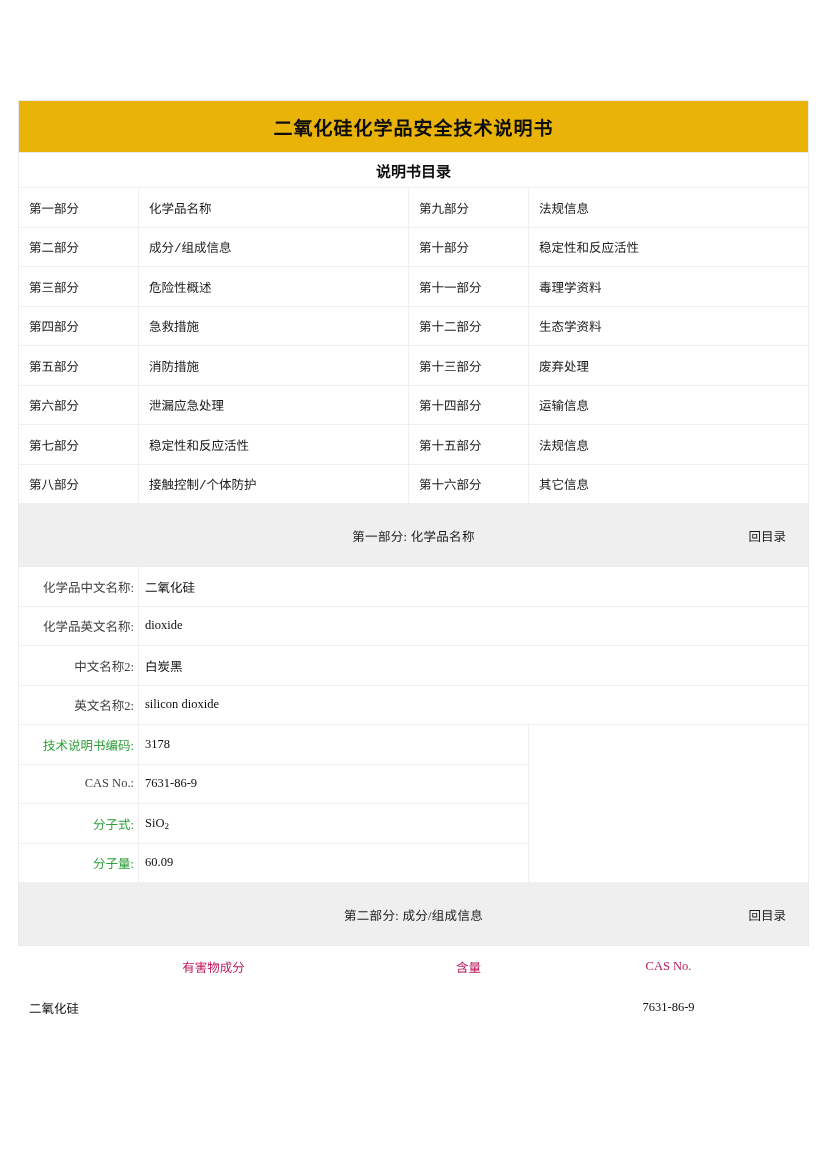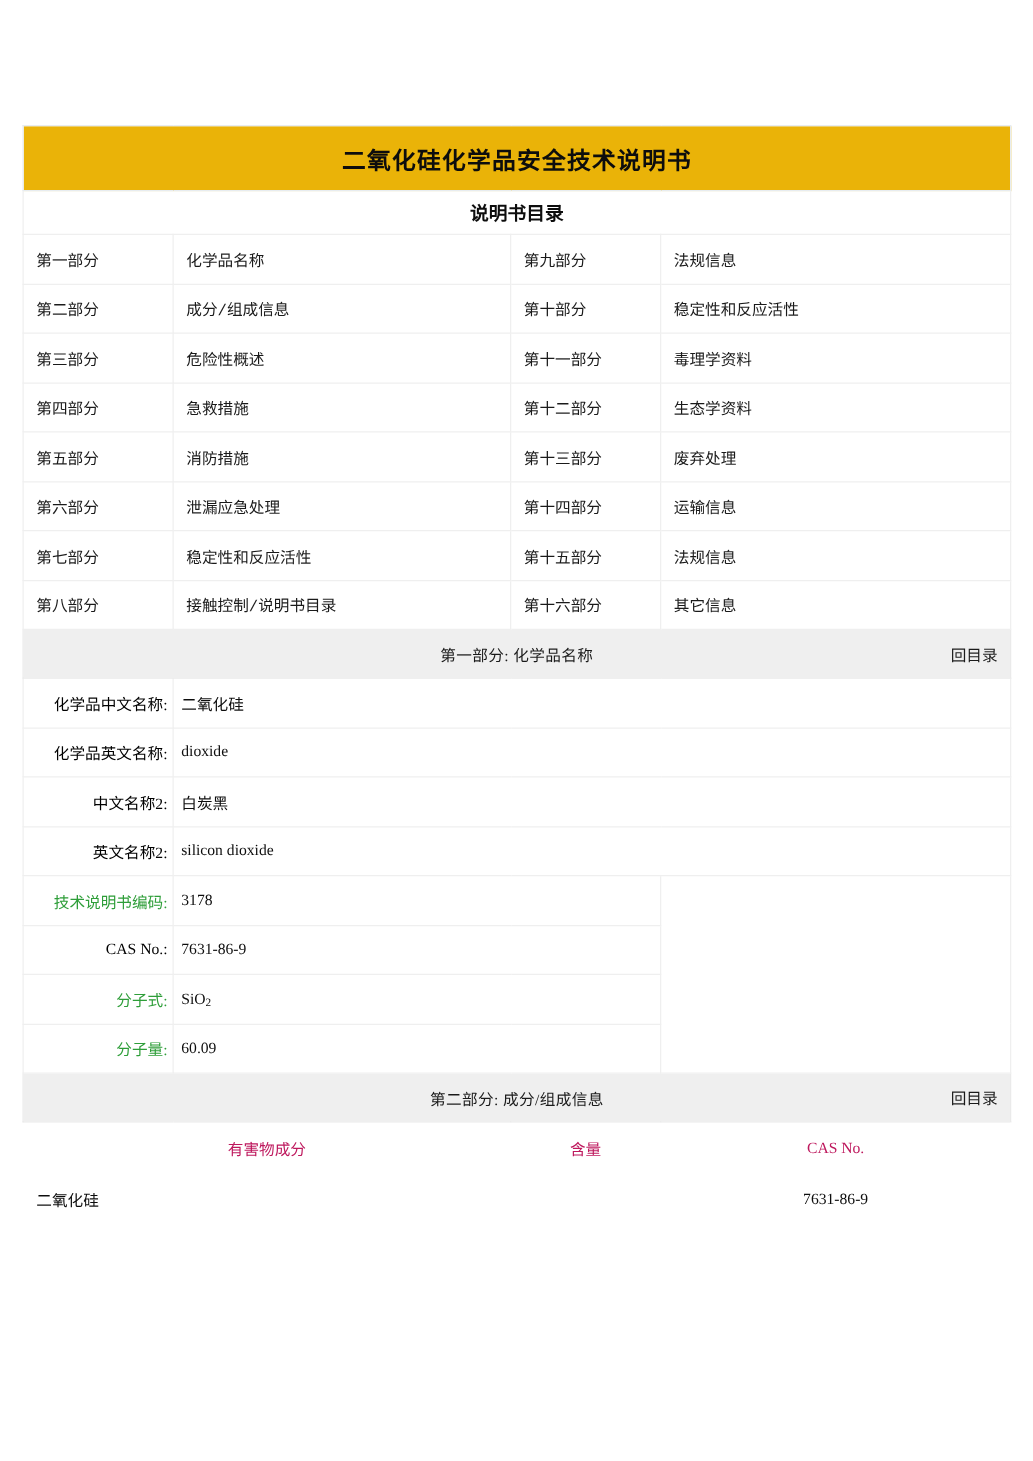--- a/index.html
+++ b/index.html
@@ -71,21 +71,21 @@
   tr.toc-row td {
     height: 38.5px;
     color: #1a1a1a;
     font-family: Liberation Mono, monospace;
   }
   
   tr.section-head td {
     background: #efefef;
     border: 1px solid #eaeaea;
     height: 38px;
-    padding: 0;
+    padding: 12px;
     position: relative;
   }
   .section-head-inner {
     position: relative;
     height: 38px;
     display: flex;
     align-items: center;
     justify-content: center;
   }
   .section-head-title {
@@ -111,21 +111,21 @@
     text-align: right;
     padding-right: 4px;
     font-size: 12.5px;
   }
   td.kv-value {
     text-align: left;
     padding-left: 6px;
     font-size: 12.5px;
     color: #0d0d0d;
   }
-  .lbl-blue  { color: #000000; }
+  .lbl-blue  { color: #404040; }
   .lbl-green { color: #2e9e39; }
   td.blank-cell { background: #ffffff; }
   
   tr.comp-head-row td {
     height: 40px;
     text-align: center;
     font-size: 12.5px;
     color: #be185d;
     border: 1px solid #ffffff;
     border-top: none;
@@ -204,21 +204,21 @@
         <td>运输信息</td>
       </tr>
       <tr class="toc-row">
         <td>第七部分</td>
         <td>稳定性和反应活性</td>
         <td>第十五部分</td>
         <td>法规信息</td>
       </tr>
       <tr class="toc-row">
         <td>第八部分</td>
-        <td>接触控制/说明书目录</td>
+        <td>接触控制/个体防护</td>
         <td>第十六部分</td>
         <td>其它信息</td>
       </tr>
 
       <tr class="section-head">
         <td colspan="4">
           <div class="section-head-inner">
             <span class="section-head-title">第一部分: 化学品名称</span>
             <a class="back-link" href="#">回目录</a>
           </div>

